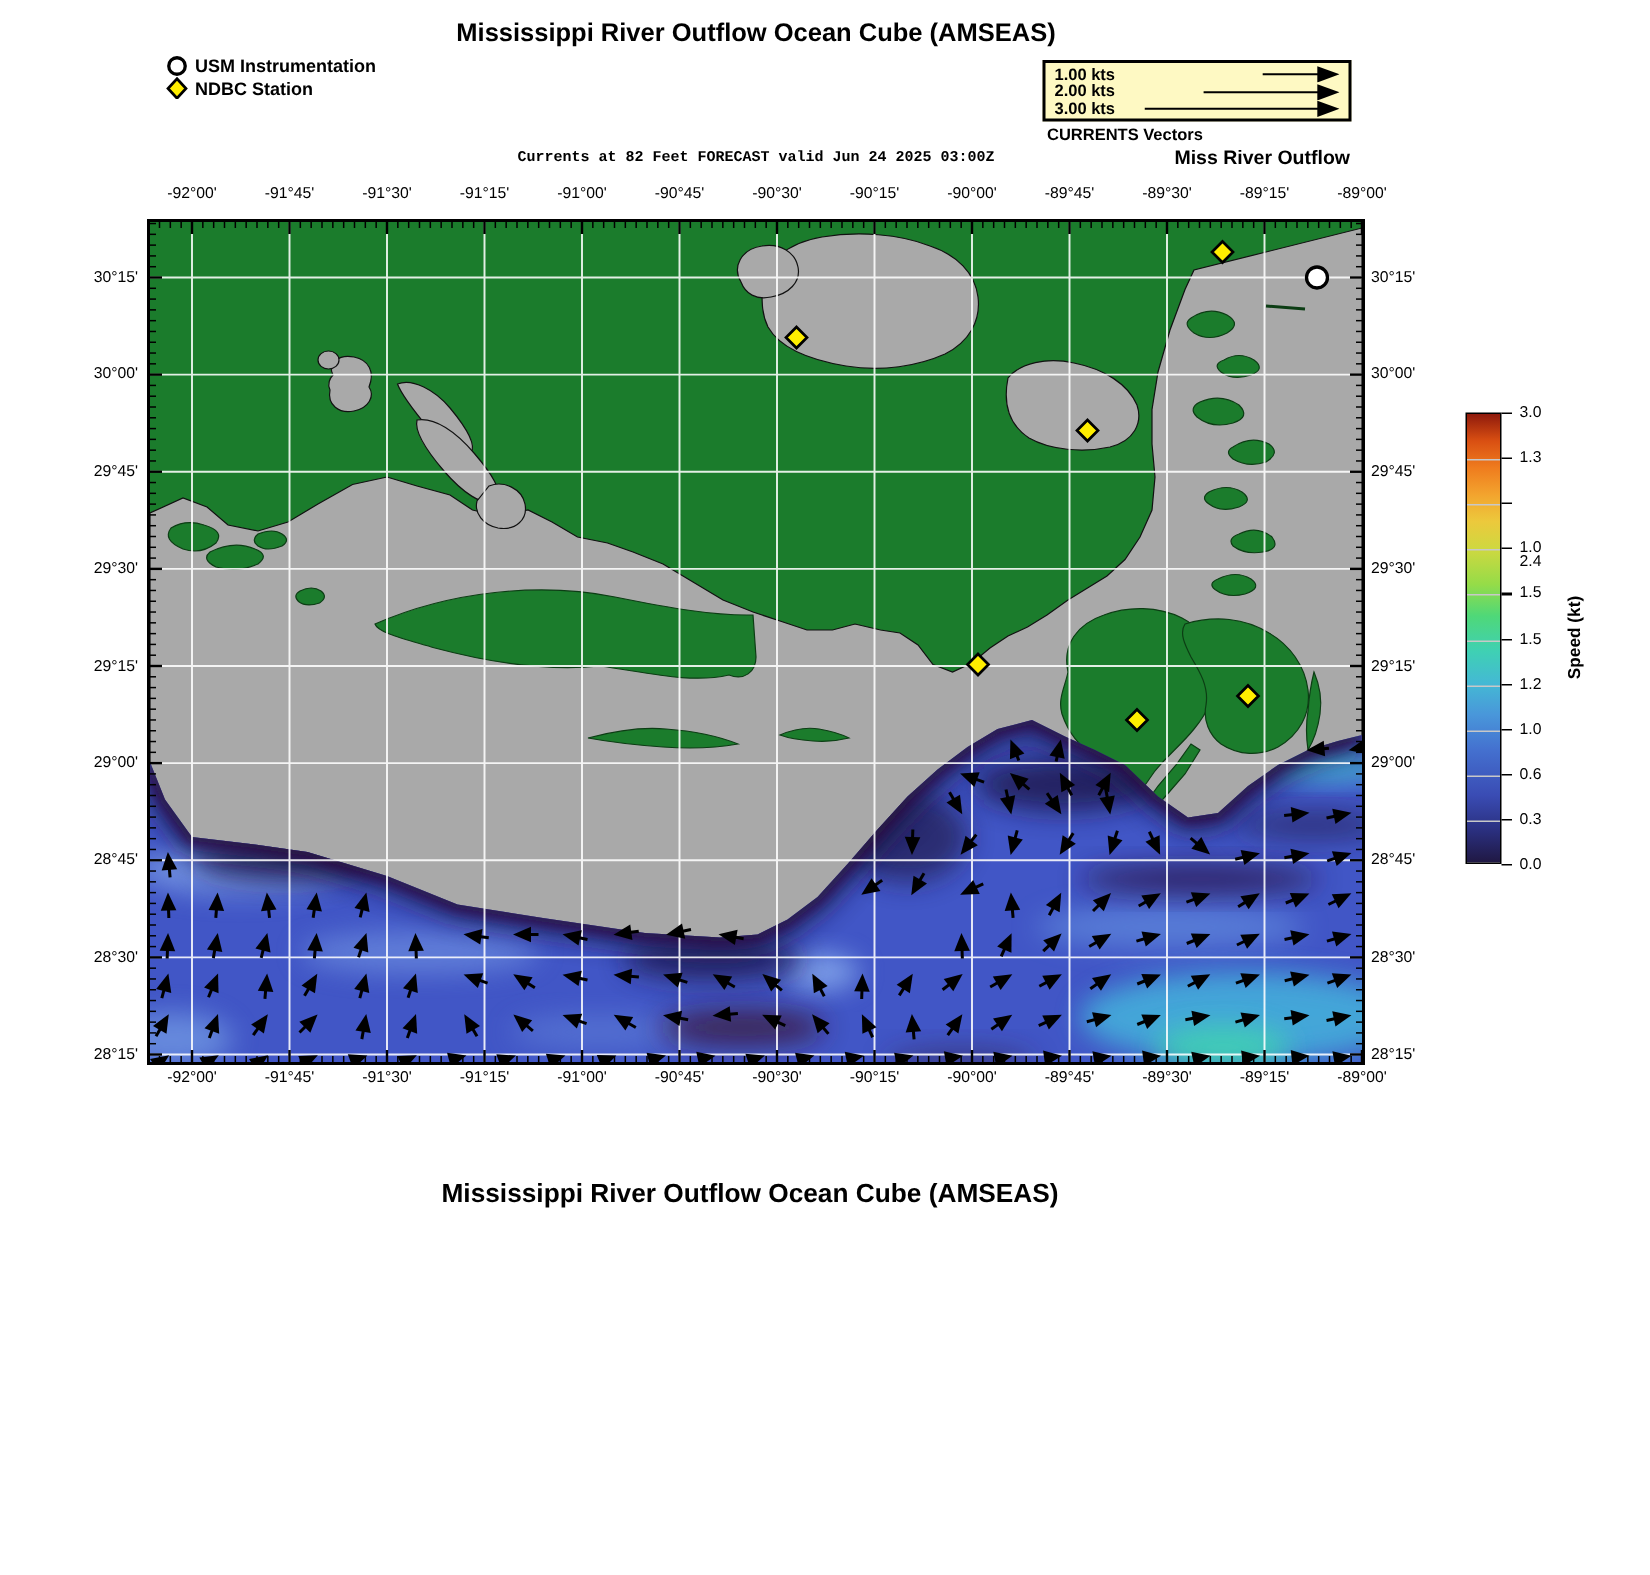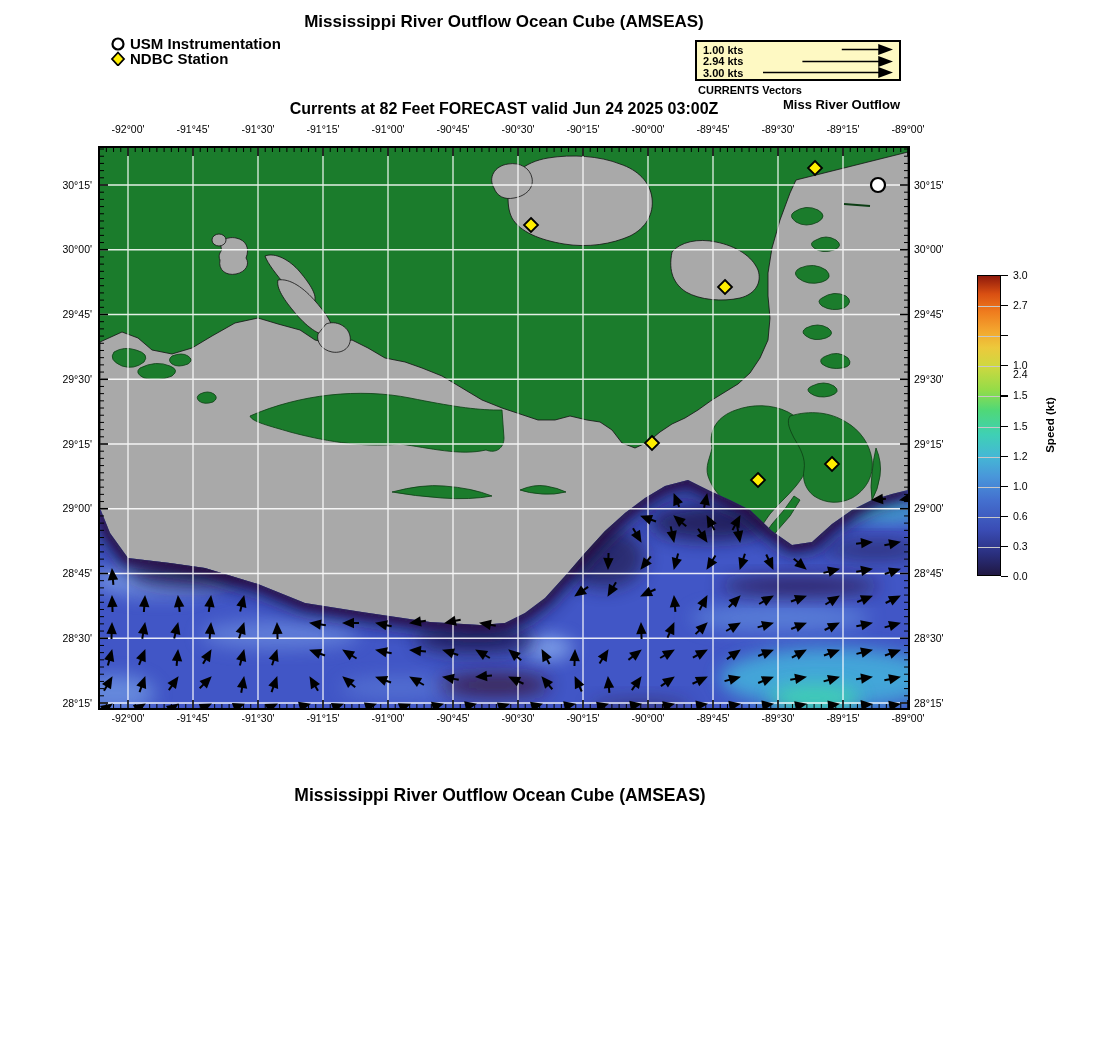--- a/index.html
+++ b/index.html
@@ -1,24 +1,24 @@
 <!DOCTYPE html>
 <html><head>
 <meta charset="utf-8">
 <style>
   html,body{margin:0;padding:0;background:#fff;}
   #stage{position:relative;width:1100px;height:1050px;background:#ffffff;overflow:hidden;
          font-family:"Liberation Sans", sans-serif;}
   .abs{position:absolute;}
   .title{font-weight:bold;font-size:17px;color:#000;transform:translateX(-50%);white-space:nowrap;}
-  .subtitle{font-family:Liberation Sans, sans-serif;font-weight:bold;font-size:16px;color:#000;
+  .subtitle{font-family:Liberation Mono, monospace;font-weight:bold;font-size:10px;color:#000;
             transform:translateX(-50%);white-space:nowrap;}
   .annotation{font-family:Liberation Sans, sans-serif;font-weight:bold;font-size:13px;color:#000;white-space:nowrap;}
   .mlegend-row{display:flex;align-items:center;gap:4px;height:15px;}
-  .mlegend-label{font-weight:bold;font-size:15px;color:#000;white-space:nowrap;}
+  .mlegend-label{font-weight:bold;font-size:12px;color:#000;white-space:nowrap;}
   #veclegend{border:2px solid #000;background:#fef9c3;padding:2px 6px 2px 6px;box-sizing:border-box;}
   .vec-row{display:flex;align-items:center;height:11.5px;}
   .vec-label{font-weight:bold;font-size:11px;width:60px;color:#000;white-space:nowrap;}
   .vec-art{flex:1;height:11px;}
   .vec-caption{font-weight:bold;font-size:11px;color:#000;white-space:nowrap;}
   .axlab{position:absolute;font-size:10.5px;color:#000;white-space:nowrap;}
   .axlab.top,.axlab.bottom{transform:translateX(-50%);}
   .axlab.left{text-align:right;}
   #mapframe{position:absolute;border:2px solid #000;box-sizing:content-box;background:#1b7c2c;}
   #cbar{position:absolute;border:1.5px solid #000;box-sizing:border-box;}
@@ -52,21 +52,21 @@
 
   <div id="veclegend" class="abs" style="left:695px;top:40px;width:206px;height:41px;">
       <div class="vec-row">
         <span class="vec-label">1.00 kts</span>
         <svg class="vec-art" viewBox="0 0 132 11">
           <line x1="80" y1="5.5" x2="120" y2="5.5" stroke="#000" stroke-width="1.4"></line>
           <path d="M132,5.5 L117,11 L117,0 Z" fill="#000"></path>
         </svg>
       </div>
       <div class="vec-row">
-        <span class="vec-label">2.94 kts</span>
+        <span class="vec-label">2.00 kts</span>
         <svg class="vec-art" viewBox="0 0 132 11">
           <line x1="40" y1="5.5" x2="120" y2="5.5" stroke="#000" stroke-width="1.4"></line>
           <path d="M132,5.5 L117,11 L117,0 Z" fill="#000"></path>
         </svg>
       </div>
       <div class="vec-row">
         <span class="vec-label">3.00 kts</span>
         <svg class="vec-art" viewBox="0 0 132 11">
           <line x1="0" y1="5.5" x2="120" y2="5.5" stroke="#000" stroke-width="1.4"></line>
           <path d="M132,5.5 L117,11 L117,0 Z" fill="#000"></path>
@@ -1163,21 +1163,21 @@
       <div class="cbar-tickline" style="top: 150.5px;"></div>
       <div class="cbar-tickline" style="top: 180.6px;"></div>
       <div class="cbar-tickline" style="top: 210.7px;"></div>
       <div class="cbar-tickline" style="top: 240.8px;"></div>
       <div class="cbar-tickline" style="top: 270.9px;"></div>
     </div>
   <div id="cbarticks">
       <div class="cbar-dash" style="left: 1001px; top: 275px;"></div>
       <div class="cbar-lab" style="left: 1013px; top: 275px;">3.0</div>
       <div class="cbar-dash" style="left: 1001px; top: 305.1px;"></div>
-      <div class="cbar-lab" style="left: 1013px; top: 305.1px;">2.7</div>
+      <div class="cbar-lab" style="left: 1013px; top: 305.1px;">1.3</div>
       <div class="cbar-dash" style="left: 1001px; top: 335.2px;"></div>
       <div class="cbar-lab" style="left: 1013px; top: 335.2px; margin-top: 39px;">2.4</div>
       <div class="cbar-dash" style="left: 1001px; top: 365.3px;"></div>
       <div class="cbar-lab" style="left: 1013px; top: 365.3px;">1.0</div>
       <div class="cbar-dash" style="left: 1001px; top: 395.4px;"></div>
       <div class="cbar-lab" style="left: 1013px; top: 395.4px;">1.5</div>
       <div class="cbar-dash" style="left: 1001px; top: 425.5px;"></div>
       <div class="cbar-lab" style="left: 1013px; top: 425.5px;">1.5</div>
       <div class="cbar-dash" style="left: 1001px; top: 455.6px;"></div>
       <div class="cbar-lab" style="left: 1013px; top: 455.6px;">1.2</div>

